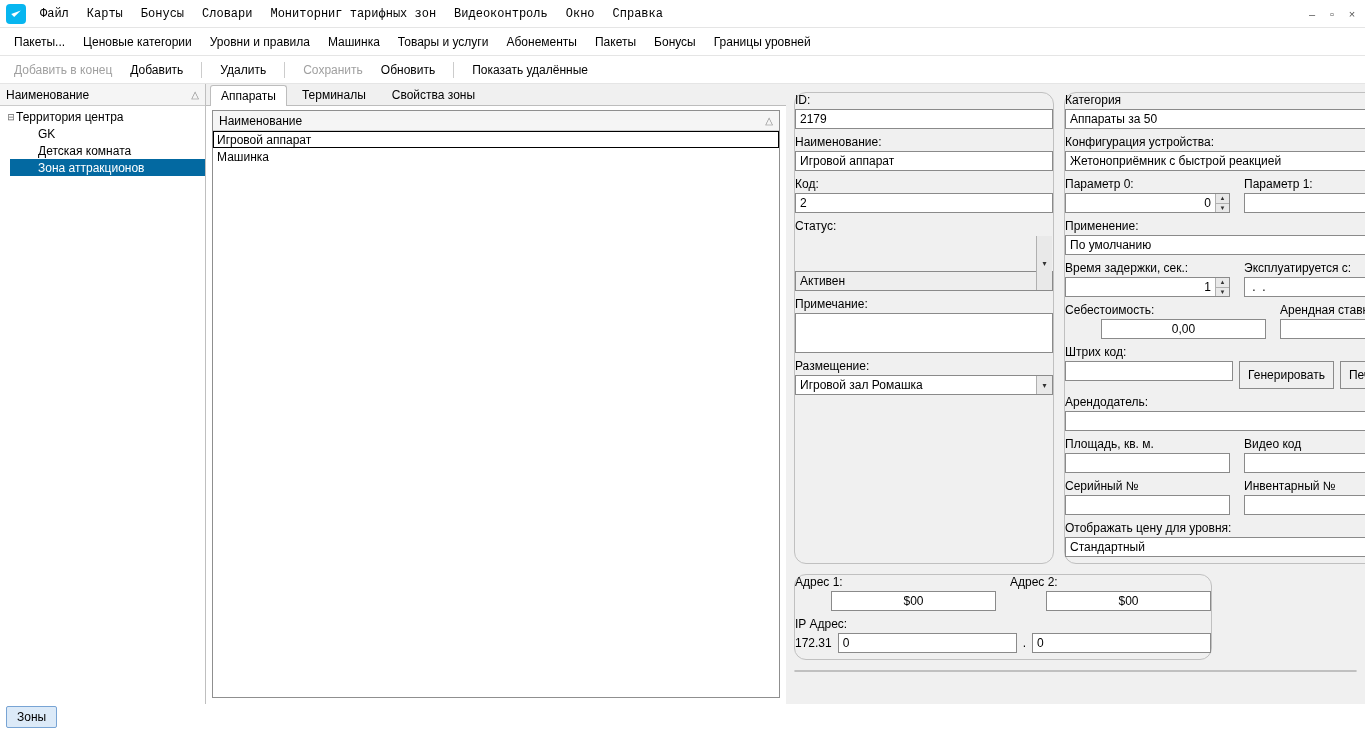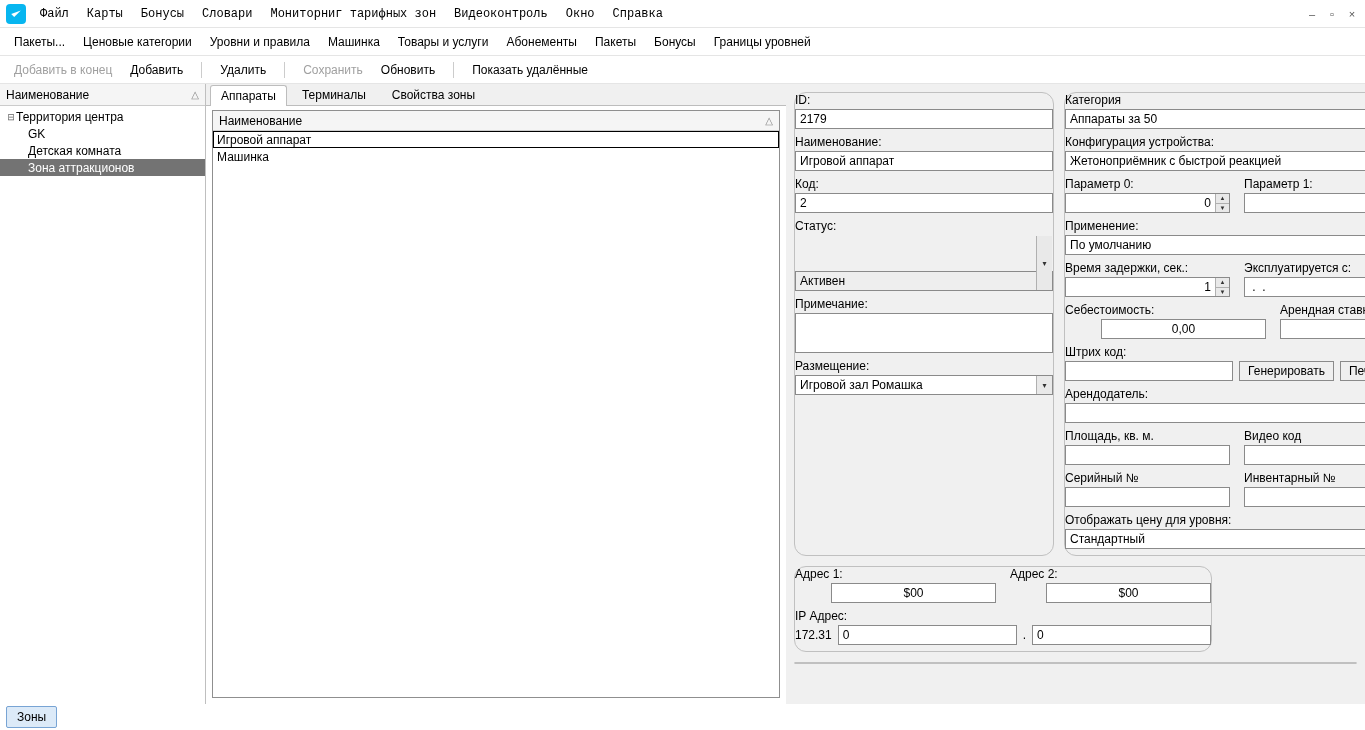--- a/index.html
+++ b/index.html
@@ -21,23 +21,23 @@
   .subbar .item { padding: 2px 4px; cursor: default; }
   .disabled { color: #a0a0a0; }
 
   
   .main { flex:1; display:flex; min-height:0; }
   .left { width: 206px; border-right: 1px solid #bfbfbf; display:flex; flex-direction:column; background:#fff; }
   .left-head, .mid-head { display:flex; align-items:center; height:22px; padding:0 6px; background:#f5f5f5; border-bottom:1px solid #ccc; font-size:12px; }
   .left-head .tri, .mid-head .tri { margin-left:auto; color:#888; font-size:10px; }
   .tree { flex:1; overflow:auto; padding-top:2px; }
   .tree-row { display:flex; align-items:center; height:17px; padding-left:6px; font-size:12px; }
-  .tree-row.sel { background:#737373; color:#fff; }
+  .tree-row.sel { background:#0369a1; color:#fff; }
   .tree-toggle { width:10px; display:inline-block; text-align:center; color:#666; font-size:9px; }
-  .indent1 { padding-left: 28px; }
+  .indent1 { padding-left: 28px; margin-left: 10px; }
 
   .mid { flex:0 0 580px; display:flex; flex-direction:column; border-right: 0px solid #bfbfbf; }
   .tabs { display:flex; align-items:flex-end; height:22px; padding-left:4px; background:#f0f0f0; border-bottom:1px solid #bdbdbd; }
   .tab { padding:3px 10px; font-size:12px; border:1px solid transparent; border-bottom:none; border-radius:3px 3px 0 0; margin-right:4px; background:transparent; }
   .tab.active { background:#fff; border-color:#bdbdbd; position:relative; top:1px; }
   .mid-body { flex:1; padding:4px 6px 6px 6px; display:flex; flex-direction:column; min-height:0; }
   .mid-table { flex:1; border:1px solid #8f8f8f; background:#fff; overflow:auto; }
   .mid-head2 { display:flex; align-items:center; height:20px; background:#f5f5f5; border-bottom:1px solid #ccc; padding:0 6px; }
   .mid-head2 .tri { margin-left:auto; color:#888; font-size:10px; }
   .list-row { height:17px; padding:0 4px; display:flex; align-items:center; border-bottom:0; font-size:12px; }
@@ -54,21 +54,21 @@
   input[type=text], textarea { border:1px solid #8a8a8a; background:#fff; font: inherit; padding:2px 4px; height:20px; }
   textarea { height:40px; resize:none; }
   .select { position:relative; }
   .select input { width:100%; padding-right:18px; }
   .select .caret { position:absolute; right:1px; top:1px; bottom:1px; width:16px; background:#e9e9e9; border-left:1px solid #b0b0b0; display:flex; align-items:center; justify-content:center; font-size:8px; color:#333; }
   .spin { position:relative; }
   .spin input { width:100%; padding-right:18px; text-align:right; }
   .spin .arrows { position:absolute; right:1px; top:1px; bottom:1px; width:14px; display:flex; flex-direction:column; }
   .spin .arrows span { flex:1; background:#e9e9e9; border-left:1px solid #b0b0b0; font-size:6px; display:flex; align-items:center; justify-content:center; color:#333; }
   .spin .arrows span:first-child{ border-bottom:1px solid #b0b0b0; }
-  .btn { border:1px solid #8a8a8a; background:#efefef; font:inherit; padding:2px 8px; height:20px; }
+  .btn { border:1px solid #8a8a8a; background:#efefef; font:inherit; padding:2px 8px; height:28px; }
   .right-align { text-align:center;margin-left:36px; }
 
   .footer { height:26px; display:flex; align-items:flex-start; padding:2px 6px; }
   .footer-btn { border:1px solid #78a4d4; background:#dceaf8; padding:3px 10px; font:inherit; border-radius:2px; }
 </style>
 </head>
 <body>
 
 <div class="app">
 

